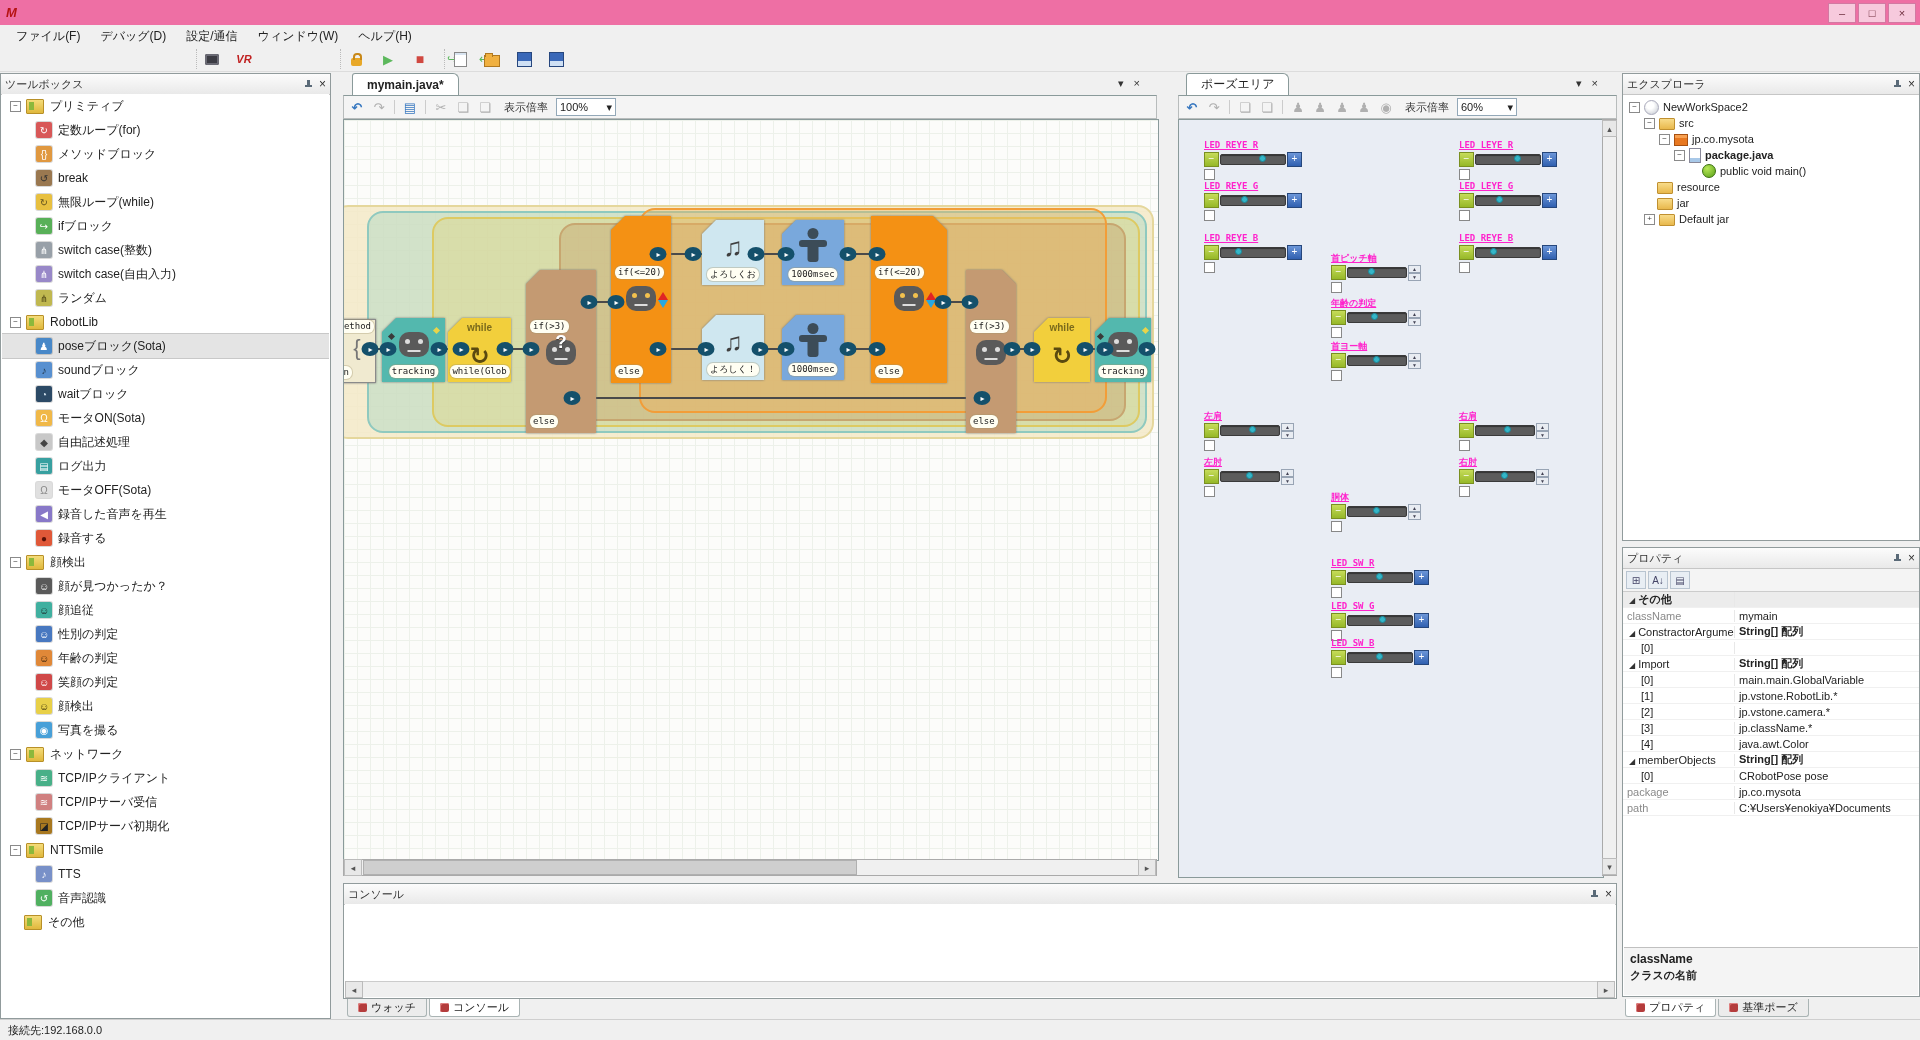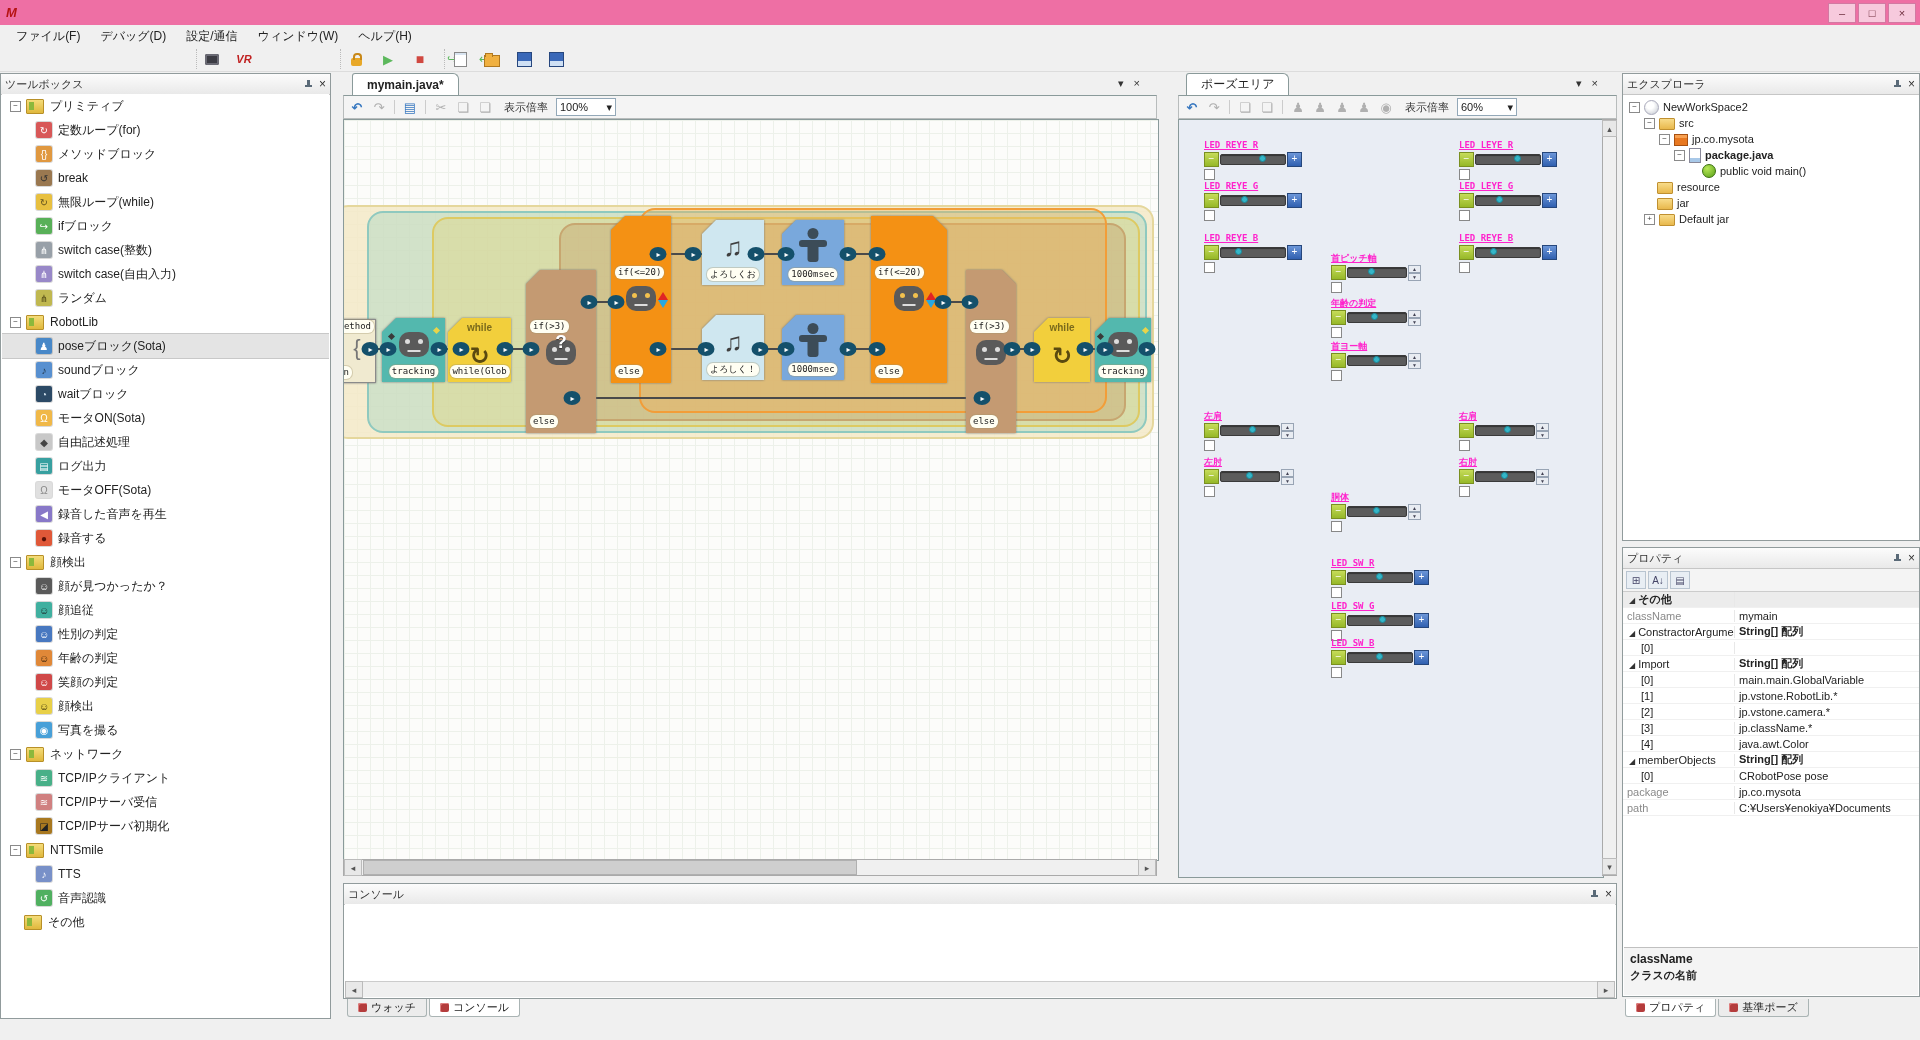--- a/index.html
+++ b/index.html
@@ -963,13 +963,16 @@
       <div class="btab">
         <span class="bi"></span>
         <span>ウォッチ</span>
       </div>
       <div class="btab sel">
         <span class="bi"></span>
         <span>コンソール</span>
       </div>
     </div>
 
+  <div class="statusbar">
+    <span>接続先:192.168.0.0</span>
+  </div>
 </div>
 
 </body></html>

